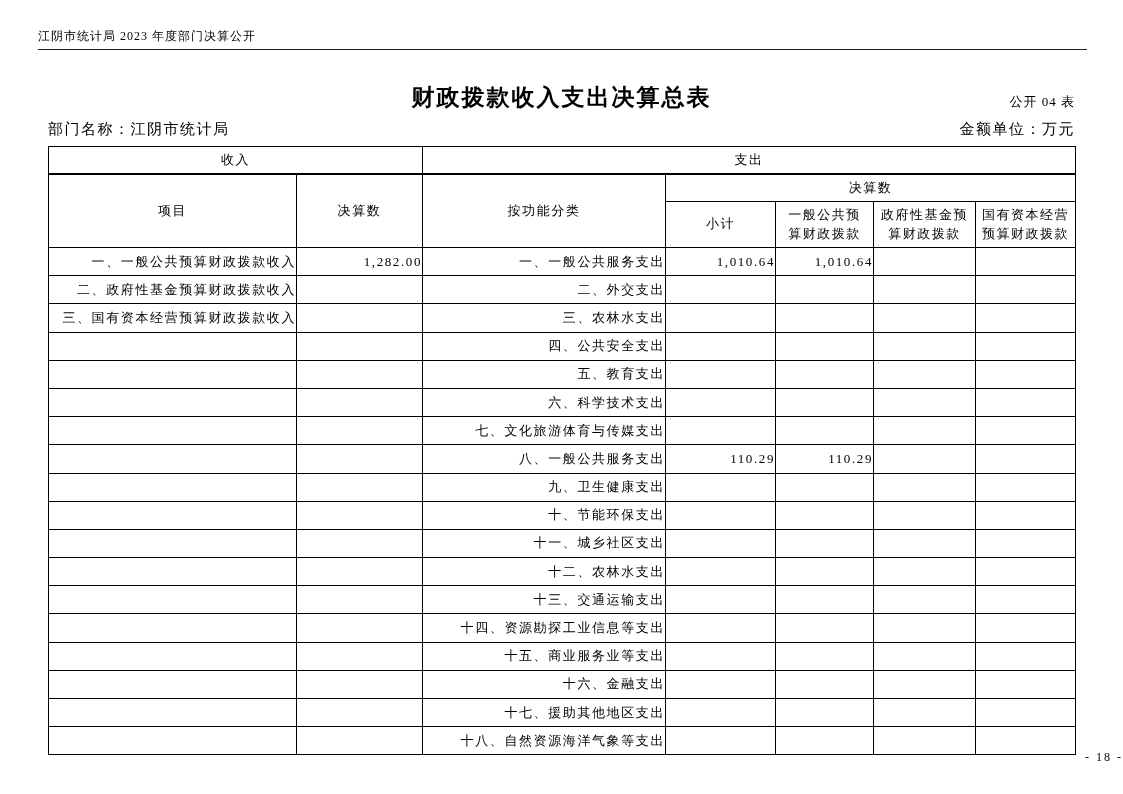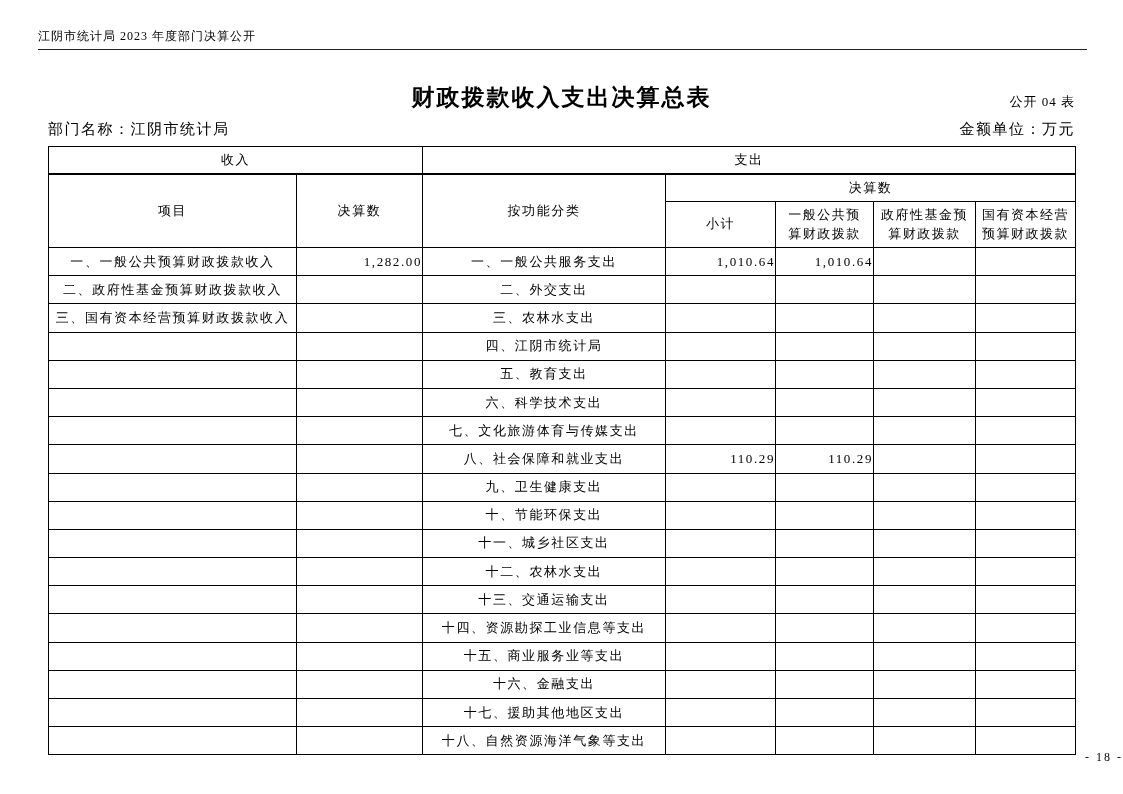--- a/index.html
+++ b/index.html
@@ -33,21 +33,21 @@
   }
   .fin th,.fin td{
     border:1px solid #000;font-weight:normal;letter-spacing:1.6px;
     vertical-align:middle;overflow:hidden;padding:0;
   }
   .fin thead th{line-height:1.45;}
   .fin .hr1 th{height:26px;border-bottom:2px solid #000;}
   .fin .hr2 th{height:26px;}
   .fin .hr3 th{height:45px;padding:0 6px;letter-spacing:1.5px;}
   .fin tbody td{height:27.2px;white-space:nowrap;}
-  .cl{text-align:center;padding-left:7px;}
+  .cl{text-align:right;padding-left:7px;}
   .cr{text-align:right;padding-right:6px;}
 
   .footer{
     position:absolute;top:750px;left:0;width:100%;text-align:right;
     font-size:12px;letter-spacing:2px;
   }
 </style>
 </head>
 <body>
 
@@ -116,21 +116,21 @@
           <td class="cr"></td>
           <td class="cl">三、农林水支出</td>
           <td class="cr"></td>
           <td class="cr"></td>
           <td class="cr"></td>
           <td class="cr"></td>
         </tr>
         <tr>
           <td class="cl"></td>
           <td class="cr"></td>
-          <td class="cl">四、江阴市统计局</td>
+          <td class="cl">四、公共安全支出</td>
           <td class="cr"></td>
           <td class="cr"></td>
           <td class="cr"></td>
           <td class="cr"></td>
         </tr>
         <tr>
           <td class="cl"></td>
           <td class="cr"></td>
           <td class="cl">五、教育支出</td>
           <td class="cr"></td>
@@ -152,21 +152,21 @@
           <td class="cr"></td>
           <td class="cl">七、文化旅游体育与传媒支出</td>
           <td class="cr"></td>
           <td class="cr"></td>
           <td class="cr"></td>
           <td class="cr"></td>
         </tr>
         <tr>
           <td class="cl"></td>
           <td class="cr"></td>
-          <td class="cl">八、社会保障和就业支出</td>
+          <td class="cl">八、一般公共服务支出</td>
           <td class="cr">110.29</td>
           <td class="cr">110.29</td>
           <td class="cr"></td>
           <td class="cr"></td>
         </tr>
         <tr>
           <td class="cl"></td>
           <td class="cr"></td>
           <td class="cl">九、卫生健康支出</td>
           <td class="cr"></td>

